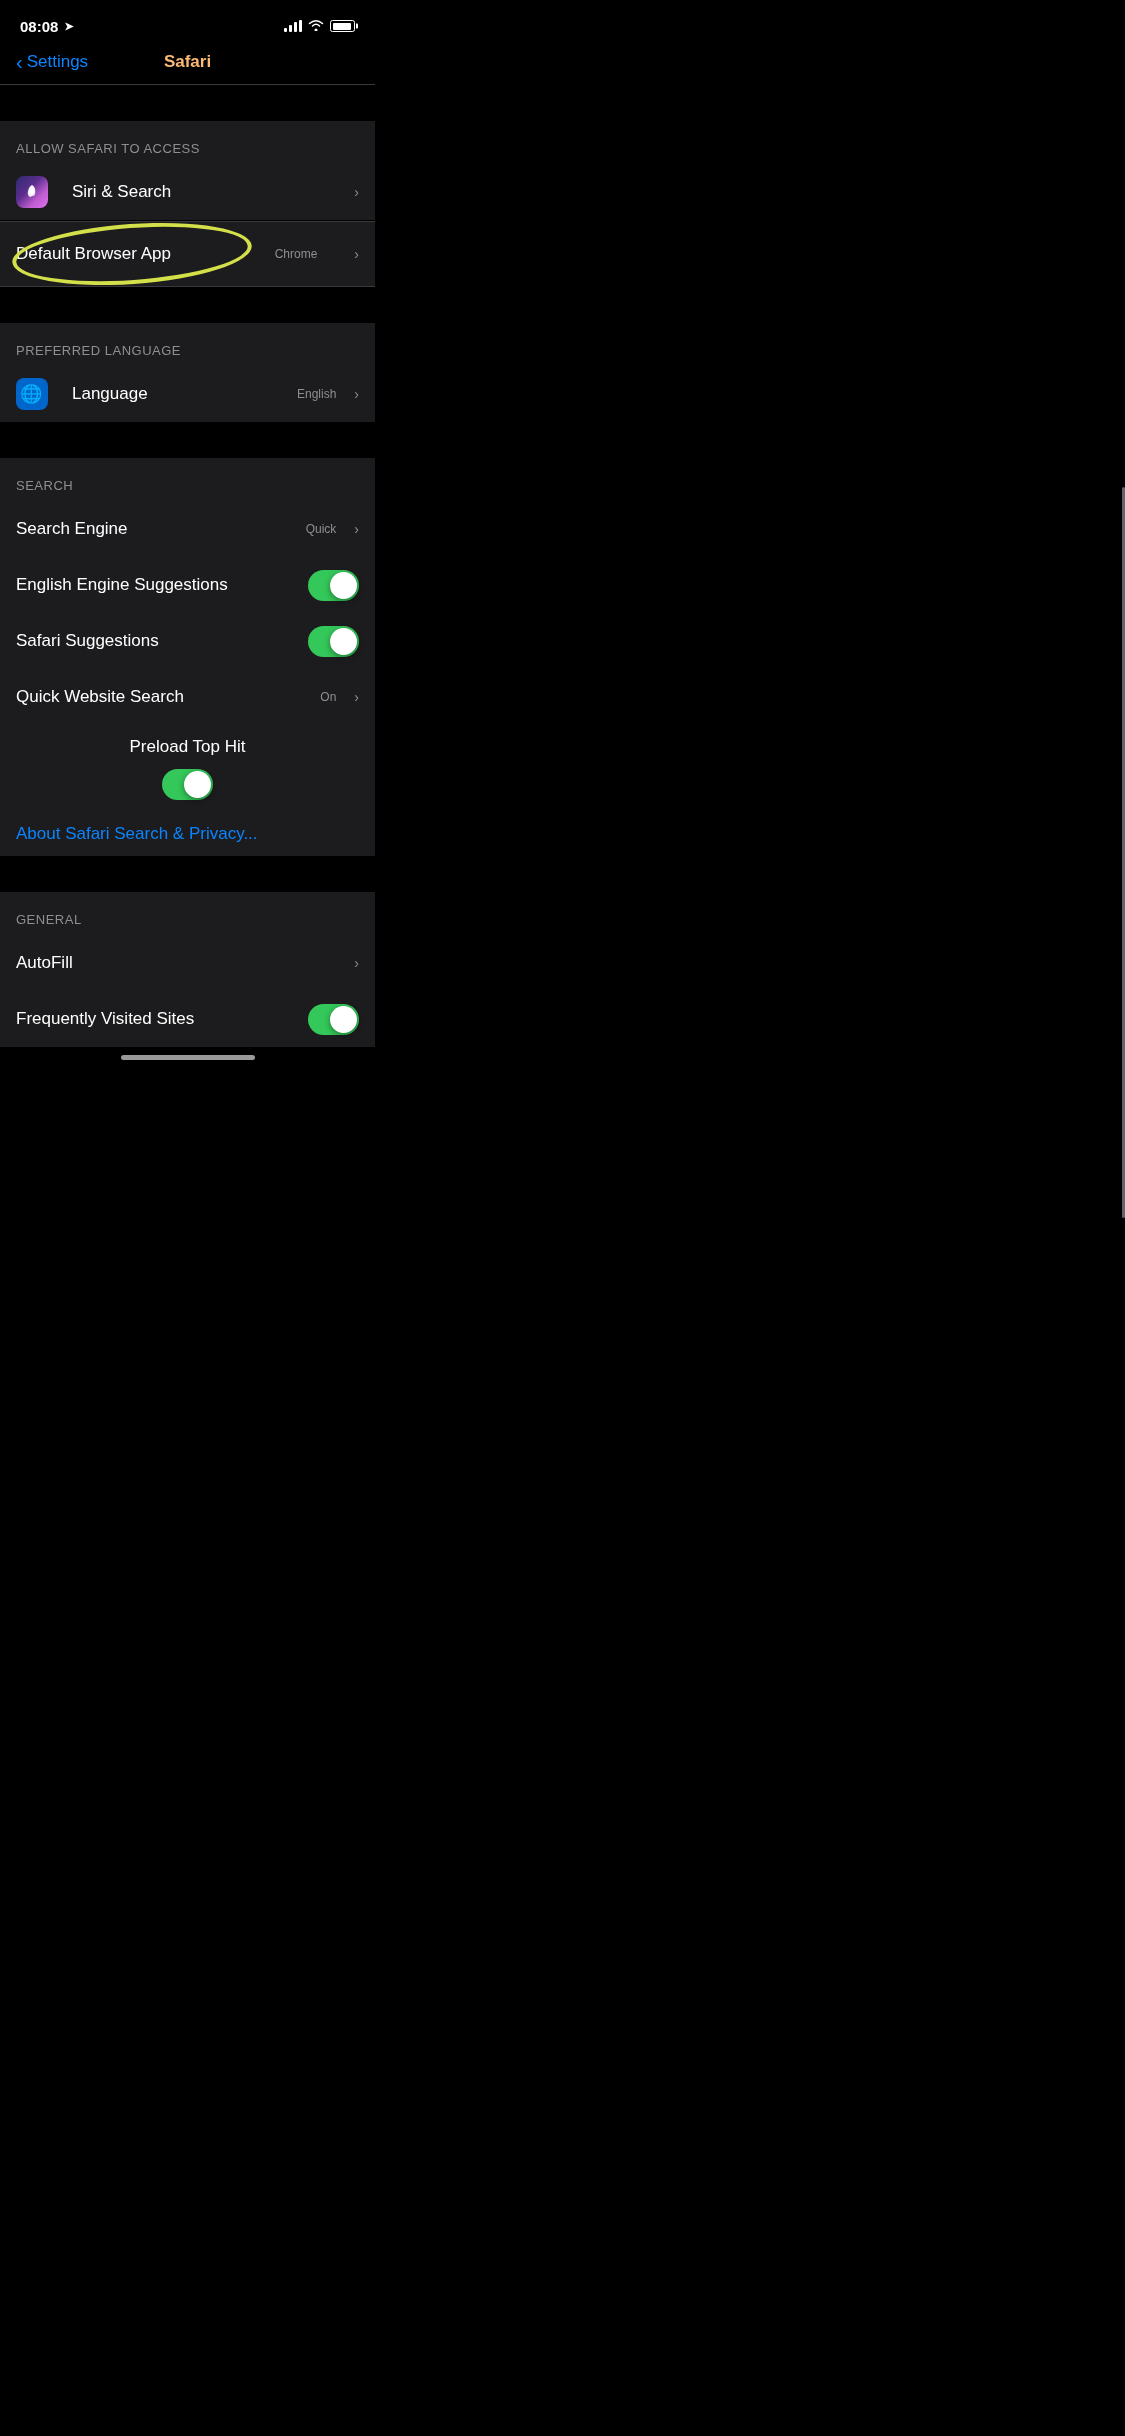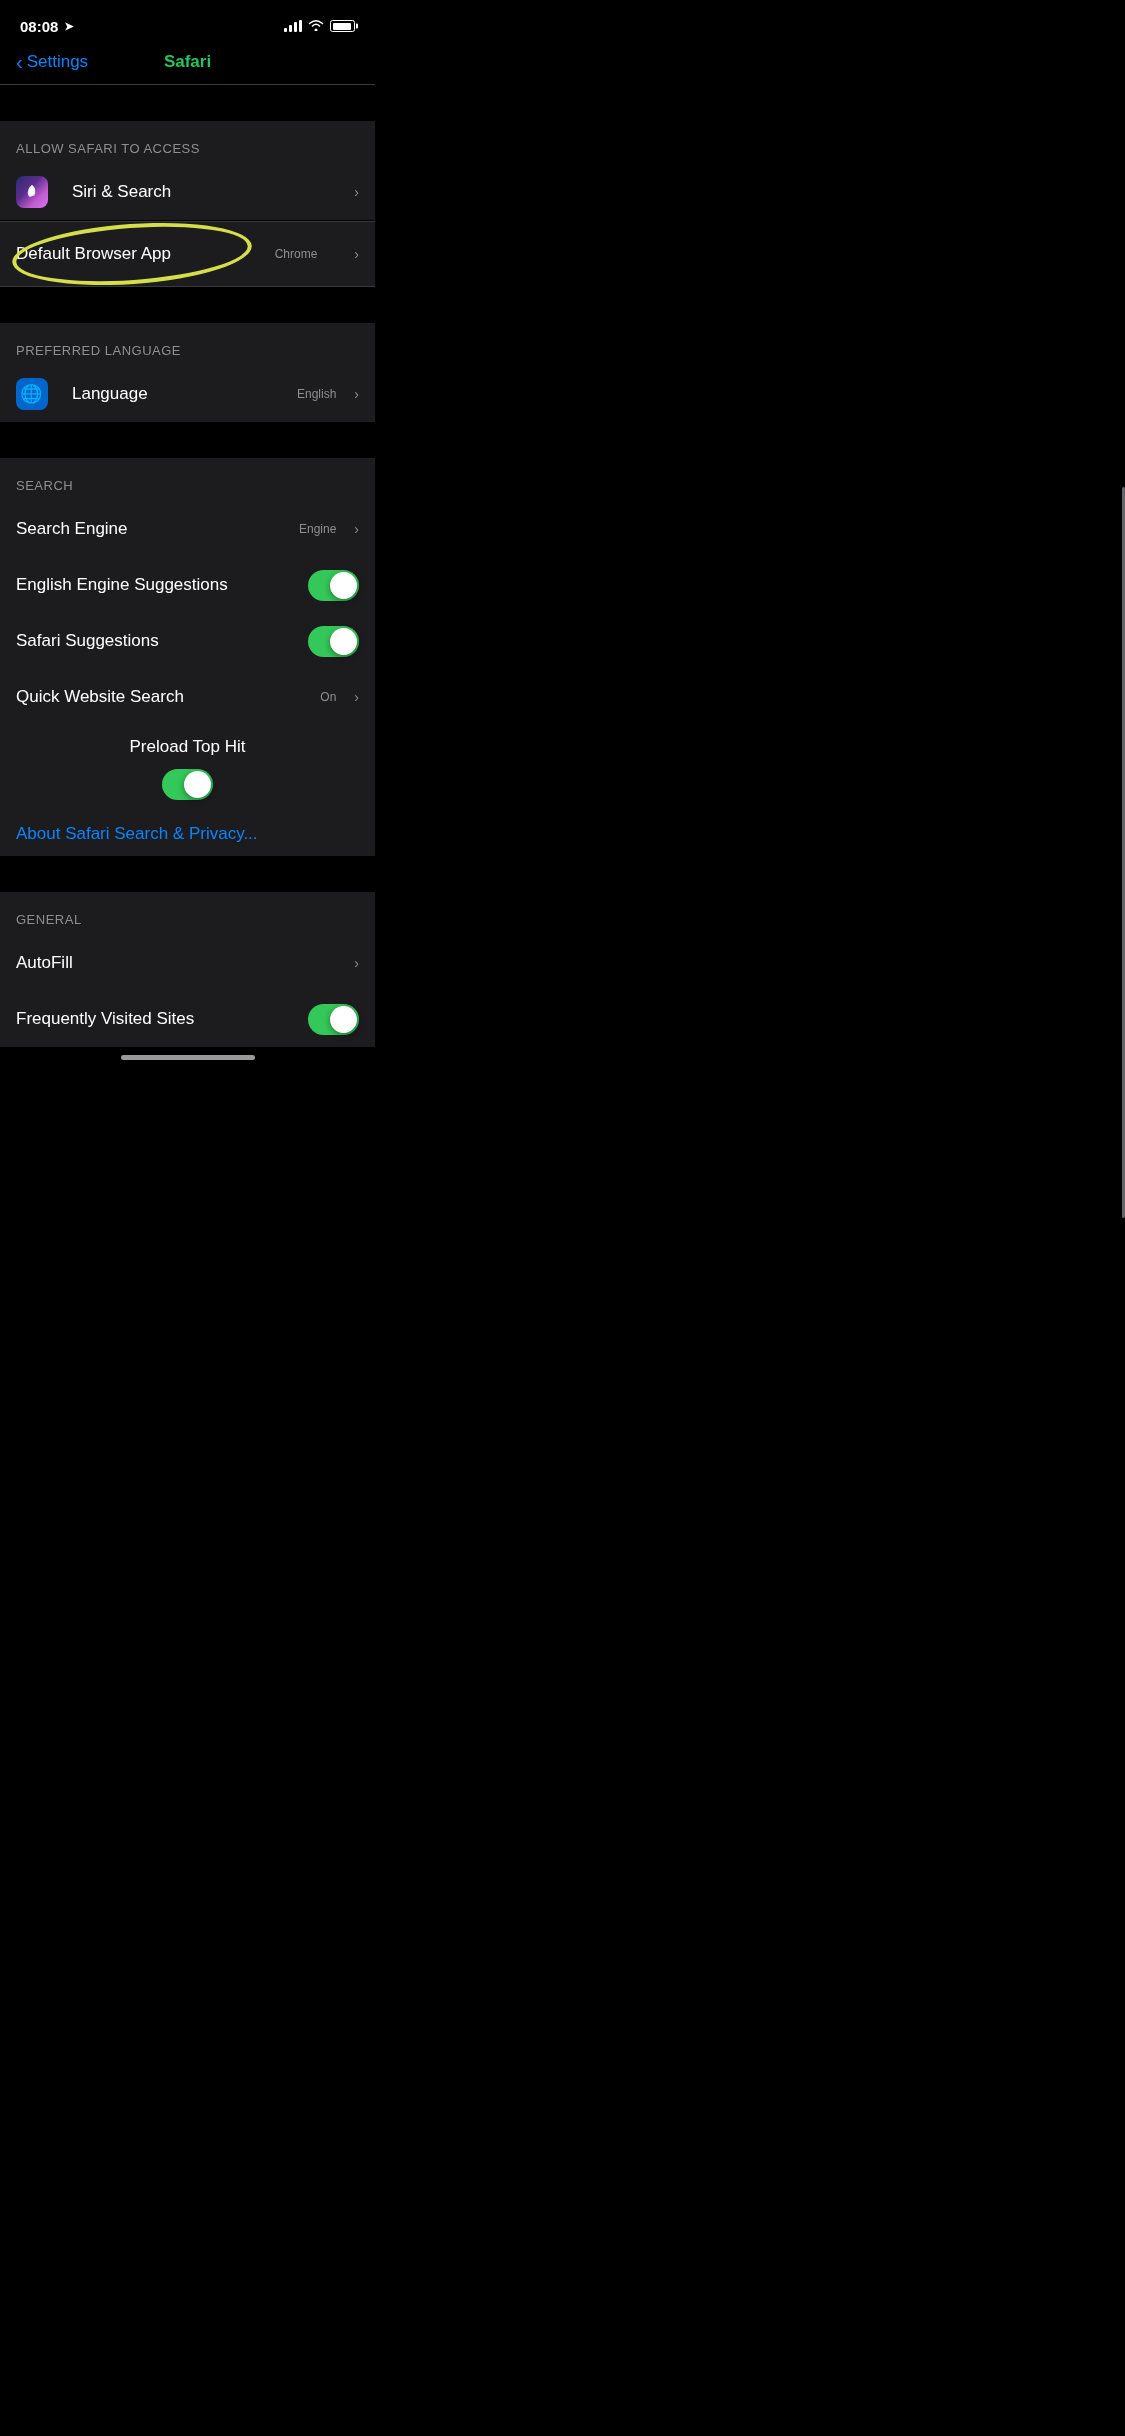--- a/index.html
+++ b/index.html
@@ -97,21 +97,21 @@
       text-decoration: none;
       cursor: pointer;
     }
     .nav-back-chevron {
       font-size: 20px;
       line-height: 1;
     }
     .nav-title {
       font-size: 17px;
       font-weight: 600;
-      color: #22c55e;
+      color: #fdba74;
     }
 
     
     .divider {
       height: 1px;
       background: #3a3a3c;
       margin: 0;
     }
 
     
@@ -366,21 +366,21 @@
 </div>
 
 <div class="settings-gap"></div>
 
 <div class="section-header">SEARCH</div>
 
 <div class="settings-group">
 
   <div class="settings-row">
     <span class="row-label">Search Engine</span>
-    <span class="row-value">Engine</span>
+    <span class="row-value">Quick</span>
     <span class="row-chevron">›</span>
   </div>
 
   <div class="settings-row">
     <span class="row-label">English Engine Suggestions</span>
     <div class="toggle on">
       <div class="toggle-knob"></div>
     </div>
   </div>
 

